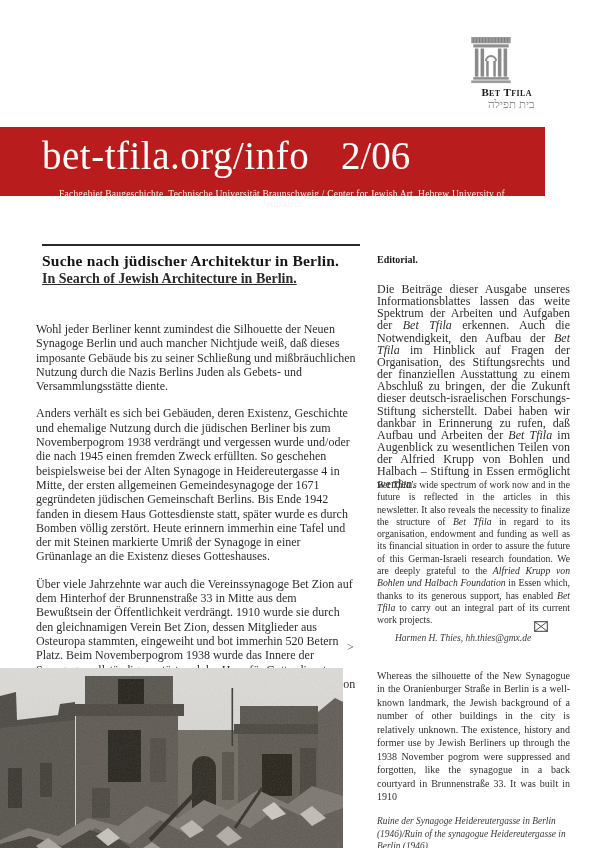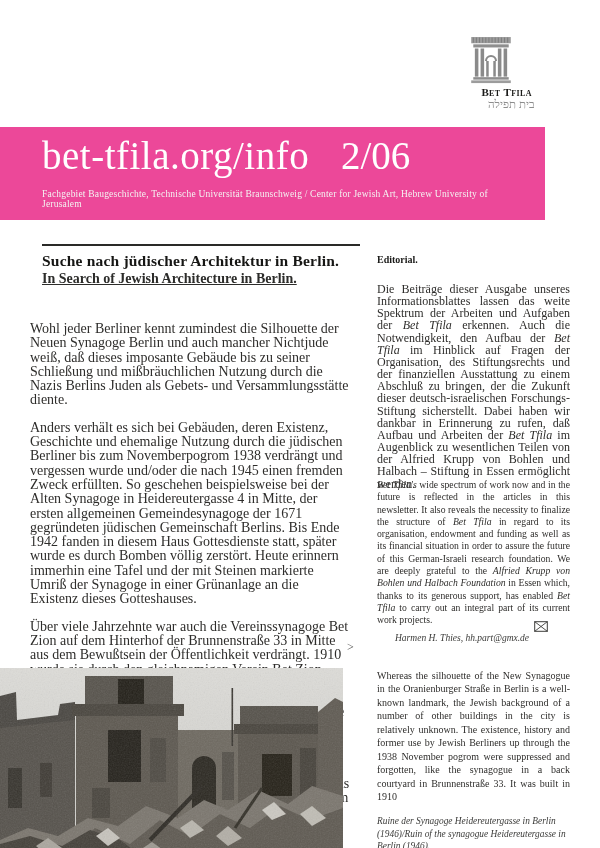--- a/index.html
+++ b/index.html
@@ -21,21 +21,21 @@
   .logo-hebrew {
     position:absolute; left:48px; top:62px; width:62px;
     font-size:11.5px; color:#8d8d8d; text-align:left; direction:rtl;
   }
   .kicker {
     position:absolute; left:42px; top:116px; width:420px;
     font-size:14px; color:#8f8f8f; letter-spacing:0.4px;
   }
 
   
-  .banner { position:absolute; left:0; top:113px; width:545px; height:93px; background:#ec4899; }
+  .banner { position:absolute; left:0; top:113px; width:545px; height:69px; background:#b91c1c;text-align:center; }
   .banner-title {
     position:absolute; left:42px; top:9px;
     font-size:39px; color:#ffffff; letter-spacing:0.5px; line-height:1;
   }
   .banner-issue {
     position:absolute; left:341px; top:9px;
     font-size:39px; color:#ffffff; line-height:1;
   }
   .banner-subtitle {
     position:absolute; left:42px; top:62px; width:480px;
@@ -46,22 +46,22 @@
   .head-rule { position:absolute; left:42px; top:230px; width:318px; height:1.5px; background:#2a2a28; }
   .title-de {
     position:absolute; left:42px; top:238px; width:330px;
     font-size:15.5px; font-weight:bold; color:#161614; letter-spacing:0.2px;
   }
   .title-en {
     position:absolute; left:42px; top:257px; width:330px;
     font-size:14px; color:#2c2c2a;text-decoration:underline;
   }
   .body-col {
-    position:absolute; left:30px; top:308px; width:320px;
-    font-size:14px; line-height:14.3px; color:#2e2d2b;
+    position:absolute; left:36px; top:308px; width:320px;
+    font-size:12px; line-height:14.3px; color:#2e2d2b;
   }
   .body-col p + p { margin-top:13px; }
   .cont-arrow {
     position:absolute; left:347px; top:626px;
     font-size:12px; color:#4a4a48;
   }
 
   
   .ed-head {
     position:absolute; left:377px; top:240px; width:193px;
@@ -155,21 +155,21 @@
   <div class="ed-de">Die Beiträge dieser Ausgabe unseres Informationsblattes lassen das weite Spektrum der Arbeiten und Aufgaben der <i>Bet Tfila</i> erkennen. Auch die Notwendigkeit, den Aufbau der <i>Bet Tfila</i> im Hinblick auf Fragen der Organisation, des Stiftungsrechts und der finanziellen Ausstattung zu einem Abschluß zu bringen, der die Zukunft dieser deutsch-israelischen Forschungs-Stiftung sicherstellt. Dabei haben wir dankbar in Erinnerung zu rufen, daß Aufbau und Arbeiten der <i>Bet Tfila</i> im Augenblick zu wesentlichen Teilen von der Alfried Krupp von Bohlen und Halbach – Stiftung in Essen ermöglicht werden.</div>
   <div class="ed-en"><i>Bet Tfila's</i> wide spectrum of work now and in the future is reflected in the articles in this newsletter. It also reveals the necessity to finalize the structure of <i>Bet Tfila</i> in regard to its organisation, endowment and funding as well as its financial situation in order to assure the future of this German-Israeli research foundation. We are deeply grateful to the <i>Alfried Krupp von Bohlen und Halbach Foundation</i> in Essen which, thanks to its generous support, has enabled <i>Bet Tfila</i> to carry out an integral part of its current work projects.</div>
 
   <div class="mail-icon">
     <svg viewBox="0 0 14 11" width="14" height="11" aria-hidden="true">
       <rect x="0.7" y="0.7" width="12.6" height="9.6" fill="none" stroke="#3c3c3a" stroke-width="1"></rect>
       <line x1="0.7" y1="0.7" x2="13.3" y2="10.3" stroke="#3c3c3a" stroke-width="0.9"></line>
       <line x1="13.3" y1="0.7" x2="0.7" y2="10.3" stroke="#3c3c3a" stroke-width="0.9"></line>
     </svg>
   </div>
-  <div class="signature">Harmen H. Thies, hh.part@gmx.de</div>
+  <div class="signature">Harmen H. Thies, hh.thies@gmx.de</div>
 
   <div class="whereas">Whereas the silhouette of the New Synagogue in the Oranienburger Straße in Berlin is a well-known landmark, the Jewish background of a number of other buildings in the city is relatively unknown. The existence, history and former use by Jewish Berliners up through the 1938 November pogrom were suppressed and forgotten, like the synagogue in a back courtyard in Brunnenstraße 33. It was built in 1910</div>
 
   <div class="caption">Ruine der Synagoge Heidereutergasse in Berlin (1946)/Ruin of the synagogue Heidereutergasse in Berlin (1946).</div>
 
   <div class="photo">
     <svg viewBox="0 0 343 194" width="343" height="194" aria-hidden="true">
       <defs>
         <filter id="grain" x="0" y="0" width="100%" height="100%">
           <feTurbulence type="fractalNoise" baseFrequency="0.75" numOctaves="3" stitchTiles="stitch"></feTurbulence>

